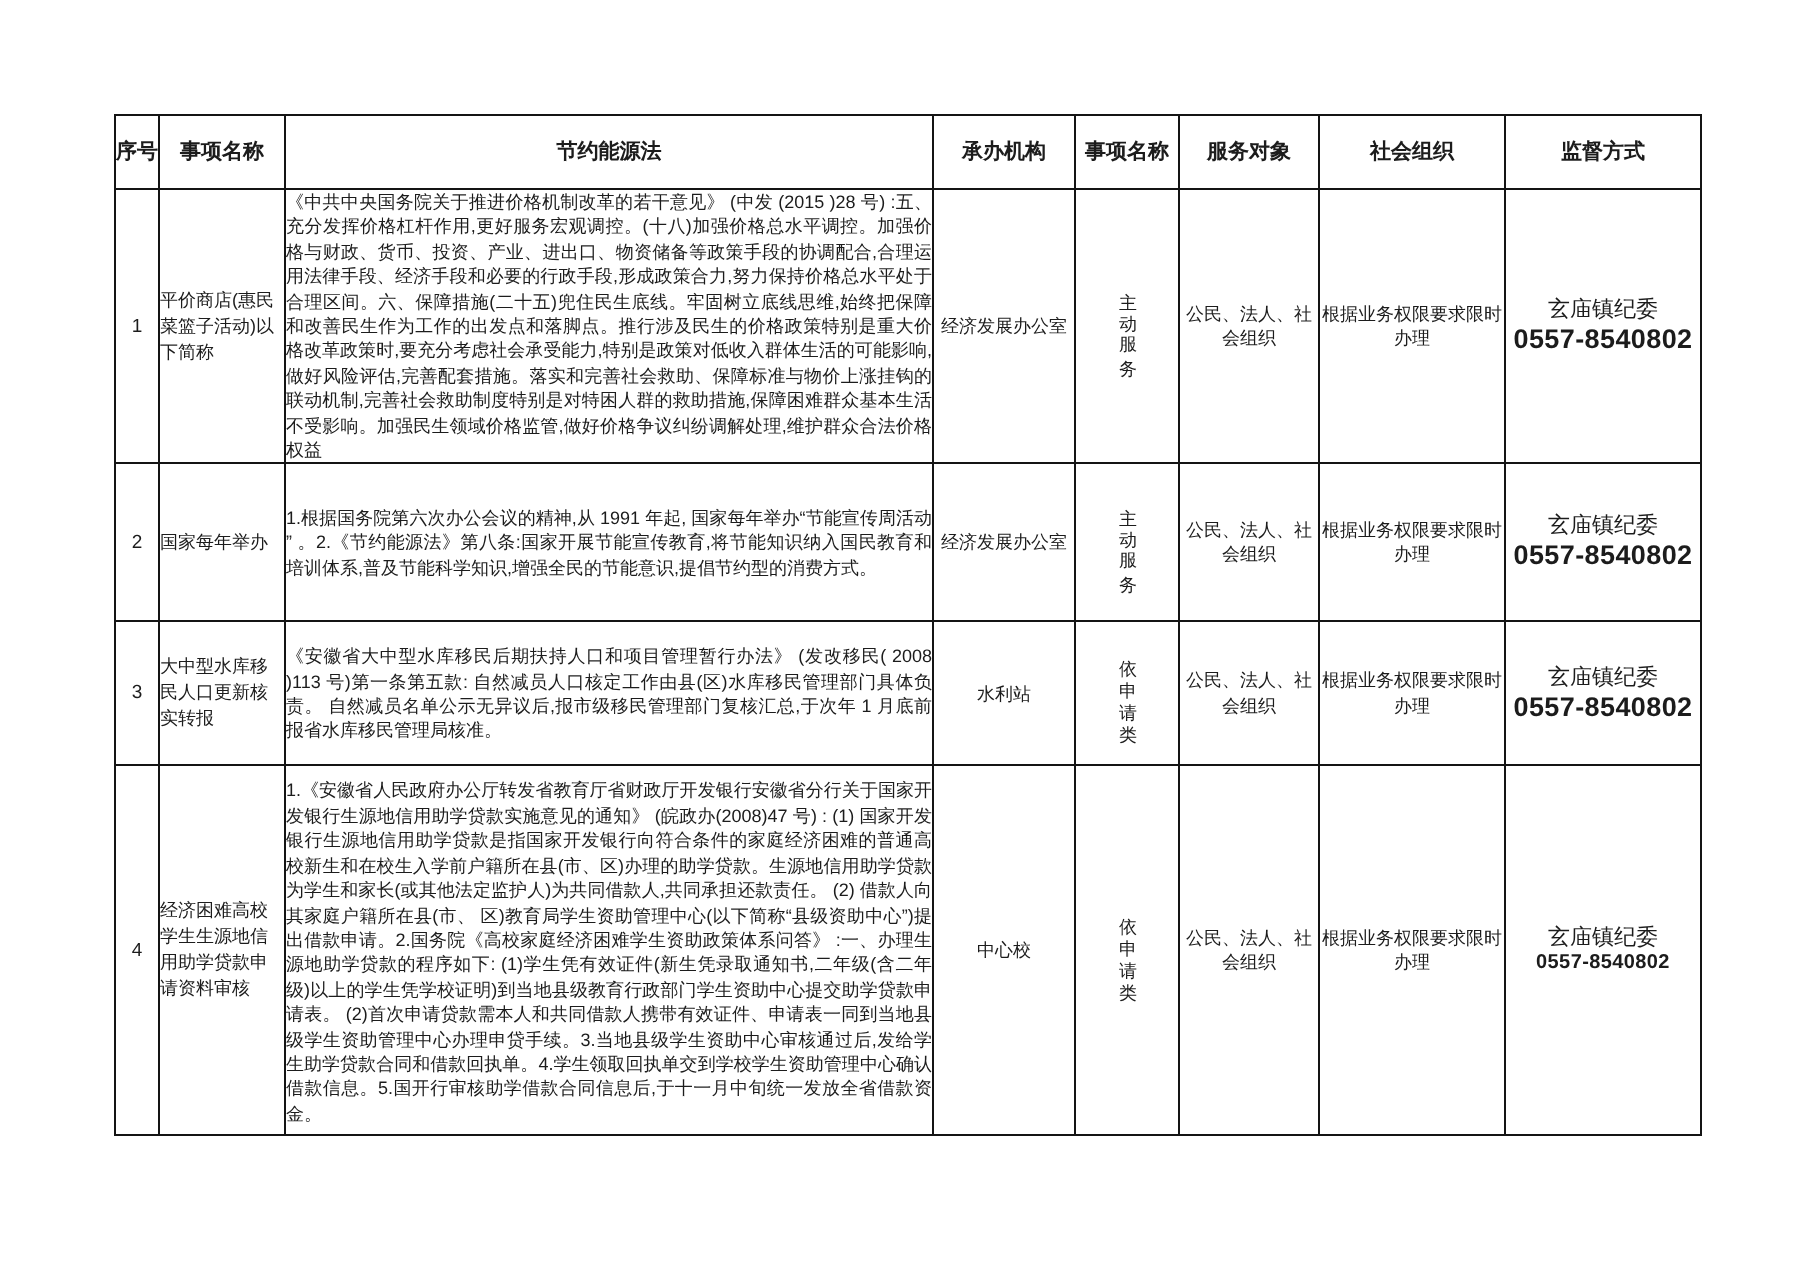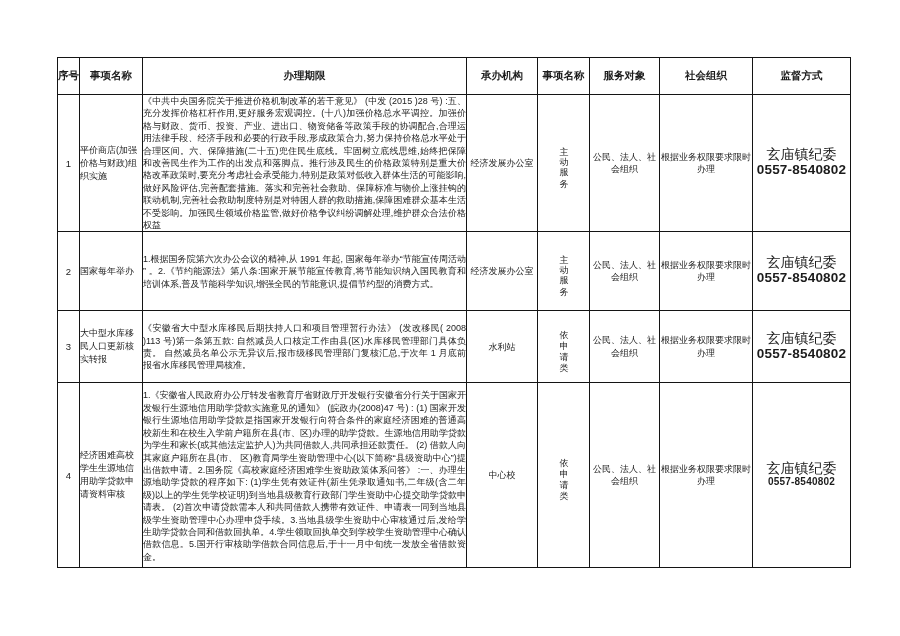--- a/index.html
+++ b/index.html
@@ -36,21 +36,21 @@
   td.c-cat{text-align:center;}
   .vtext{
     display:inline-block;
     writing-mode:vertical-rl;
     text-orientation:upright;
     font-size:9px;
     letter-spacing:11px;
     line-height:1;
   }
   td.c-sup{text-align:center;}
-  .sup-name{font-size:14px;line-height:12px;font-family:Liberation Serif, serif;}
+  .sup-name{font-size:11px;line-height:12px;}
   .phone{font-weight:bold;letter-spacing:0.2px;margin-top:1px;}
   .phone-lg{font-size:13.5px;}
   .phone-sm{font-size:10px;}
 </style>
 </head>
 <body>
 
 <div class="page">
   <table class="svc">
     <colgroup>
@@ -60,32 +60,32 @@
         <col style="width:71px">
       <col style="width:52px">
         <col style="width:70px">
         <col style="width:93px">
         <col style="width:98px">
     </colgroup>
     <thead>
       <tr>
         <th>序号</th>
         <th>事项名称</th>
-        <th>办理期限</th>
+        <th>节约能源法</th>
         <th>承办机构</th>
         <th>事项名称</th>
         <th>服务对象</th>
         <th>社会组织</th>
         <th>监督方式</th>
       </tr>
     </thead>
     <tbody>
       <tr class="r1">
         <td class="c-no">1</td>
-        <td class="c-name">平价商店(加强价格与财政)组织实施</td>
+        <td class="c-name">平价商店(惠民菜篮子活动)以下简称</td>
         <td class="c-basis">《中共中央国务院关于推进价格机制改革的若干意见》 (中发 (2015 )28 号) :五、充分发挥价格杠杆作用,更好服务宏观调控。(十八)加强价格总水平调控。加强价格与财政、货币、投资、产业、进出口、物资储备等政策手段的协调配合,合理运用法律手段、经济手段和必要的行政手段,形成政策合力,努力保持价格总水平处于合理区间。六、保障措施(二十五)兜住民生底线。牢固树立底线思维,始终把保障和改善民生作为工作的出发点和落脚点。推行涉及民生的价格政策特别是重大价格改革政策时,要充分考虑社会承受能力,特别是政策对低收入群体生活的可能影响,做好风险评估,完善配套措施。落实和完善社会救助、保障标准与物价上涨挂钩的联动机制,完善社会救助制度特别是对特困人群的救助措施,保障困难群众基本生活不受影响。加强民生领域价格监管,做好价格争议纠纷调解处理,维护群众合法价格权益</td>
         <td class="c-agency">经济发展办公室</td>
         <td class="c-cat"><span class="vtext">主动服务</span></td>
         <td class="c-target">公民、法人、社会组织</td>
         <td class="c-deadline">根据业务权限要求限时办理</td>
         <td class="c-sup">
           <div class="sup-name">玄庙镇纪委</div>
           <div class="phone phone-lg">0557-8540802</div>
         </td>
       </tr>

